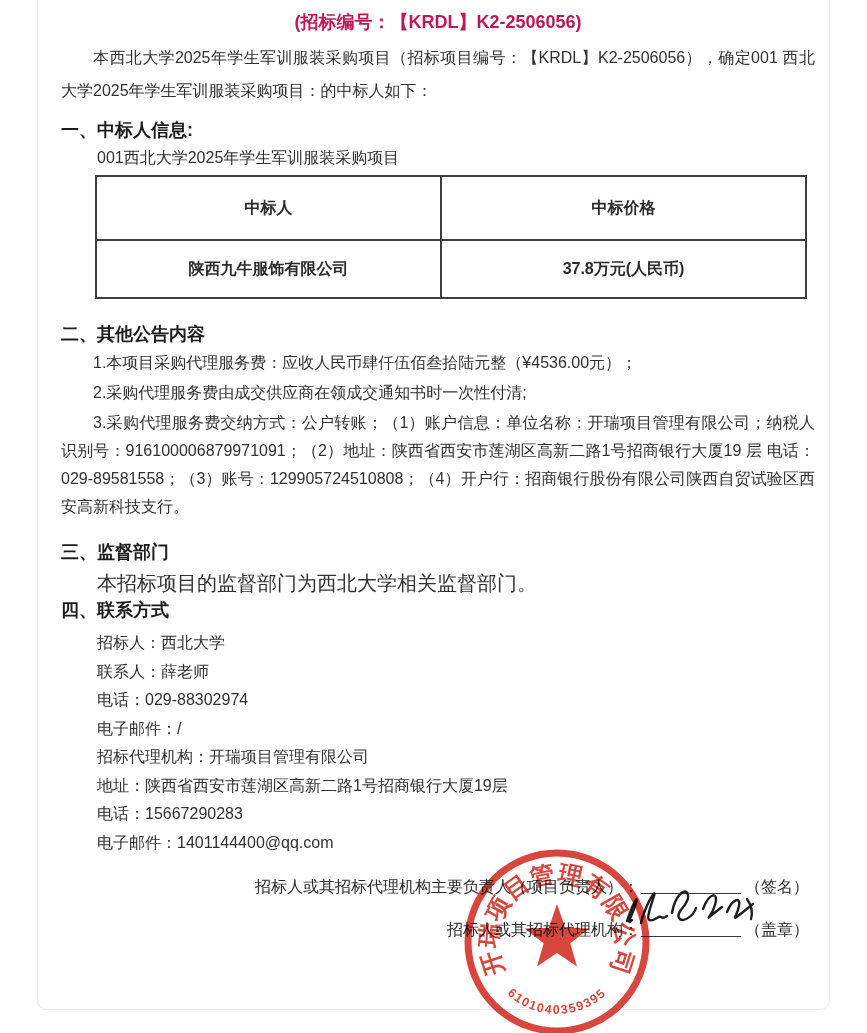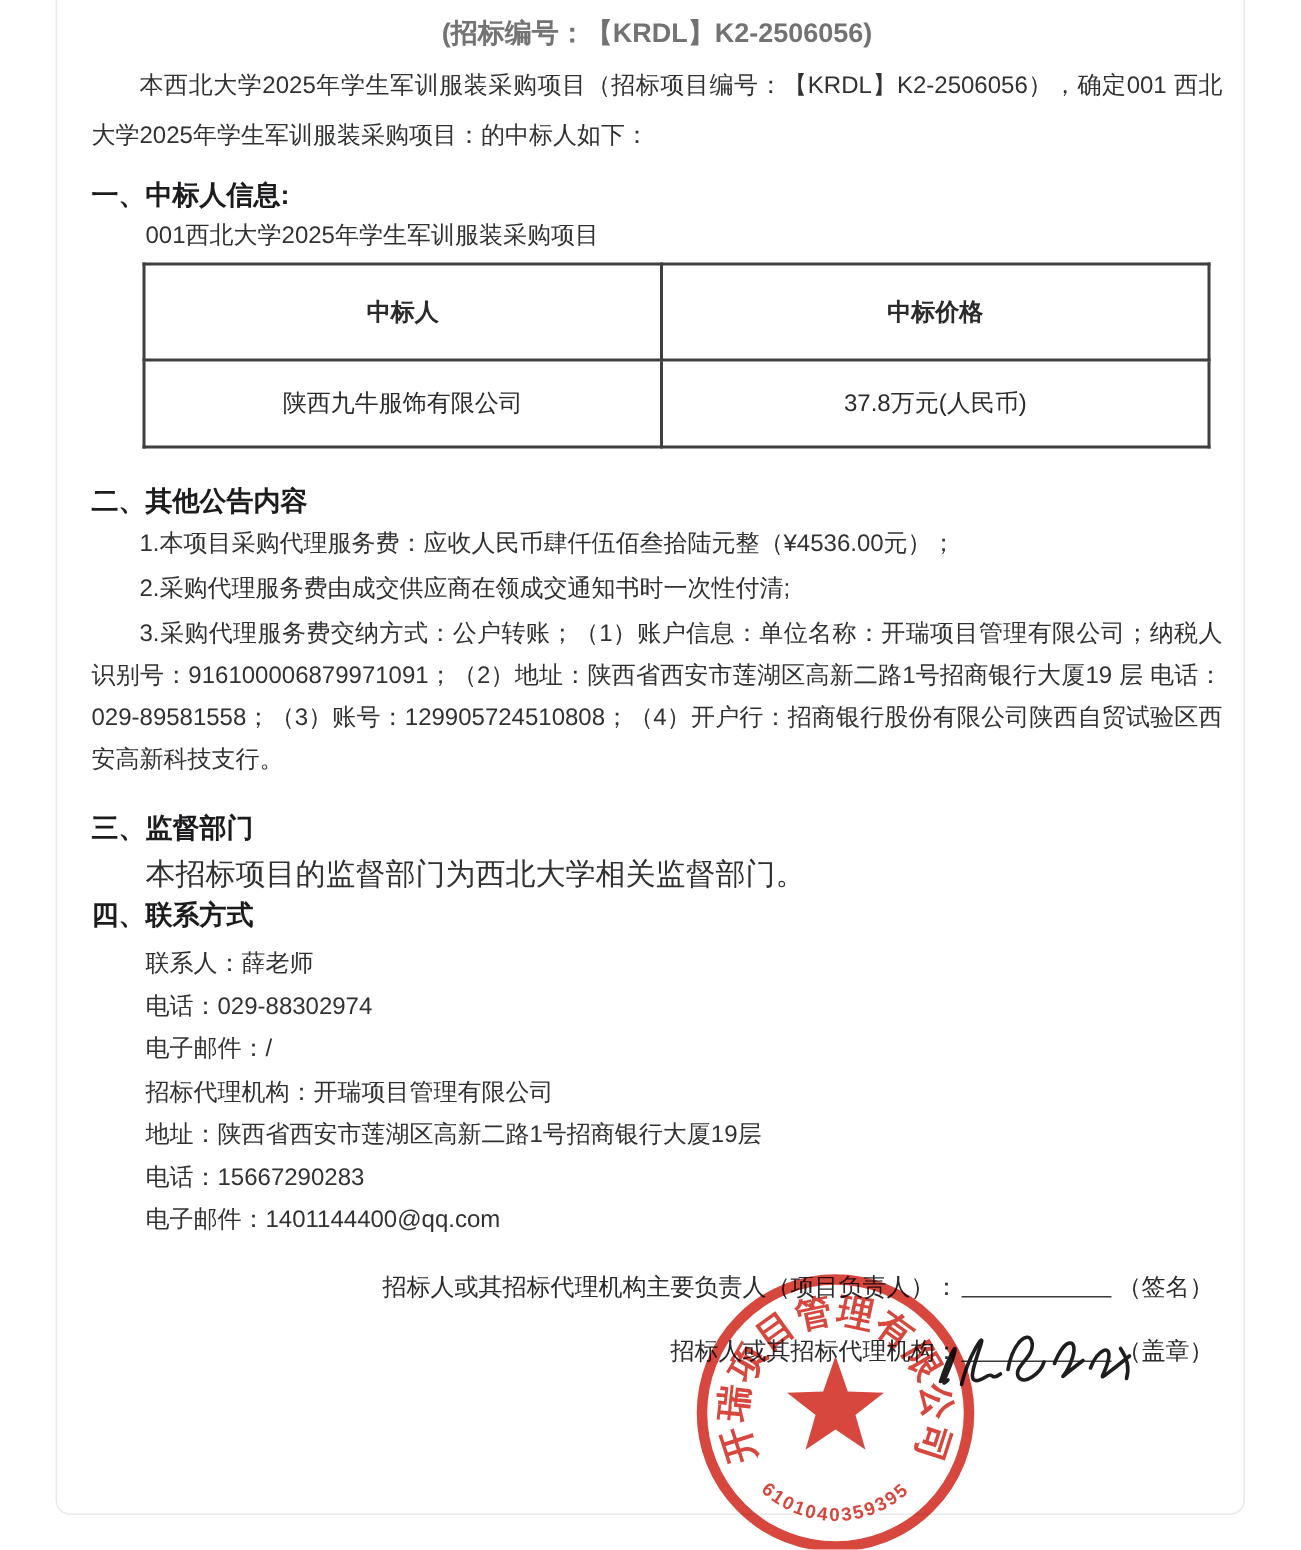--- a/index.html
+++ b/index.html
@@ -13,21 +13,21 @@
   .card{
     position:absolute;left:37px;top:-22px;
     width:793px;height:1032px;
     background:#fff;
     border:1px solid #e8e9ec;
     border-radius:10px;
     box-sizing:border-box;
     padding:30px 14px 0 23px;
   }
   .doc-title{
-    font-size:18px;font-weight:bold;color:#737373;
+    font-size:18px;font-weight:bold;color:#be185d;
     text-align:center;line-height:26px;margin:0 0 6px 0;
   }
   .intro{
     font-size:16px;line-height:33px;text-indent:2em;
     text-align:justify;margin:4px 0 0 0;
   }
   .sec-heading{
     font-size:18px;font-weight:bold;color:#1c1c1e;
     line-height:26px;margin:0;
   }
@@ -37,21 +37,21 @@
   }
   table.bid{
     border-collapse:collapse;margin:6px 0 0 34px;
     width:712px;table-layout:fixed;
   }
   table.bid th, table.bid td{
     border:2px solid #3f3f3f;text-align:center;
     font-size:16px;color:#2b2b2d;
   }
   table.bid th{height:60px;font-weight:bold;border-radius:11px;}
-  table.bid td{height:54px;font-weight:normal;border-radius:14px;}
+  table.bid td{height:54px;font-weight:bold;border-radius:14px;}
   table.bid col.c1{width:48.6%;}
   table.bid col.c2{width:51.4%;}
   .h2{margin-top:22px;}
   .s2-item{
     font-size:16px;line-height:28px;text-indent:2em;
     text-align:justify;margin:2px 0 0 0;
   }
   .s2-item:first-of-type{margin-top:4px;}
   .h3{margin-top:18px;}
   .s3-body{font-size:20px;line-height:28px;margin:4px 0 0 36px;}
@@ -109,20 +109,21 @@
   <div class="sec-heading h2">二、其他公告内容</div>
   <p class="s2-item">1.本项目采购代理服务费：应收人民币肆仟伍佰叁拾陆元整（¥4536.00元）；</p>
   <p class="s2-item">2.采购代理服务费由成交供应商在领成交通知书时一次性付清;</p>
   <p class="s2-item">3.采购代理服务费交纳方式：公户转账；（1）账户信息：单位名称：开瑞项目管理有限公司；纳税人识别号：916100006879971091；（2）地址：陕西省西安市莲湖区高新二路1号招商银行大厦19 层 电话：029-89581558；（3）账号：129905724510808；（4）开户行：招商银行股份有限公司陕西自贸试验区西安高新科技支行。</p>
 
   <div class="sec-heading h3">三、监督部门</div>
   <p class="s3-body">本招标项目的监督部门为西北大学相关监督部门。</p>
 
   <div class="sec-heading h4">四、联系方式</div>
   <div class="contact-list">
+    <div class="contact-line">招标人：西北大学</div>
     <div class="contact-line">联系人：薛老师</div>
     <div class="contact-line">电话：029-88302974</div>
     <div class="contact-line">电子邮件：/</div>
     <div class="contact-line">招标代理机构：开瑞项目管理有限公司</div>
     <div class="contact-line">地址：陕西省西安市莲湖区高新二路1号招商银行大厦19层</div>
     <div class="contact-line">电话：15667290283</div>
     <div class="contact-line">电子邮件：1401144400@qq.com</div>
   </div>
 
   <div class="sig-block">

